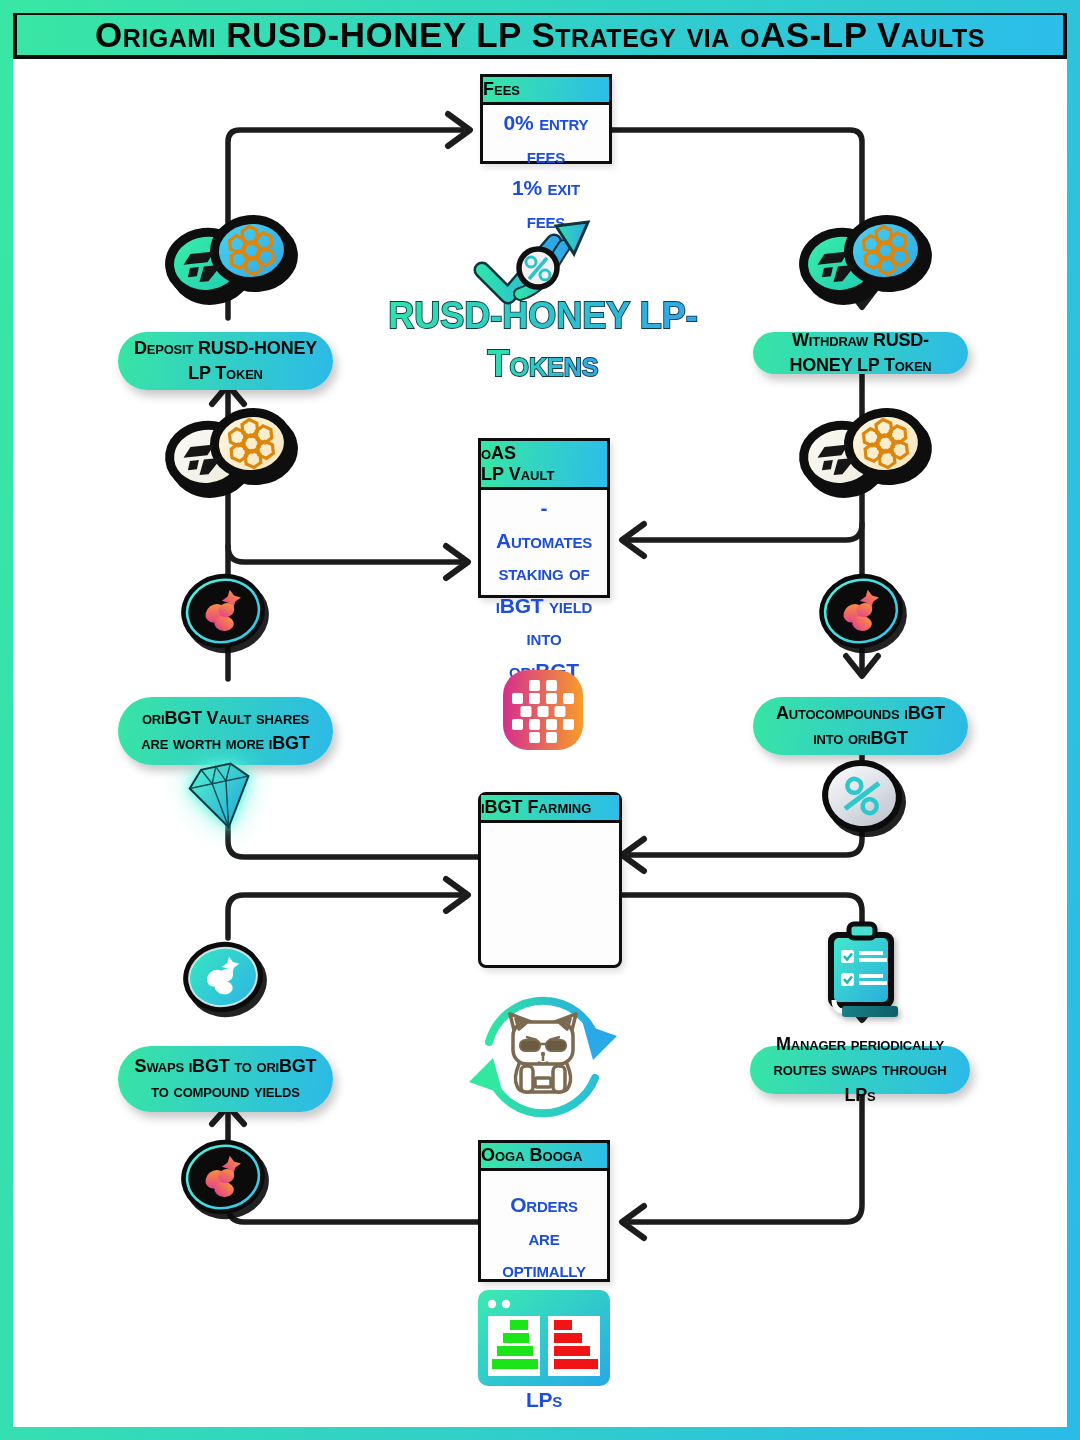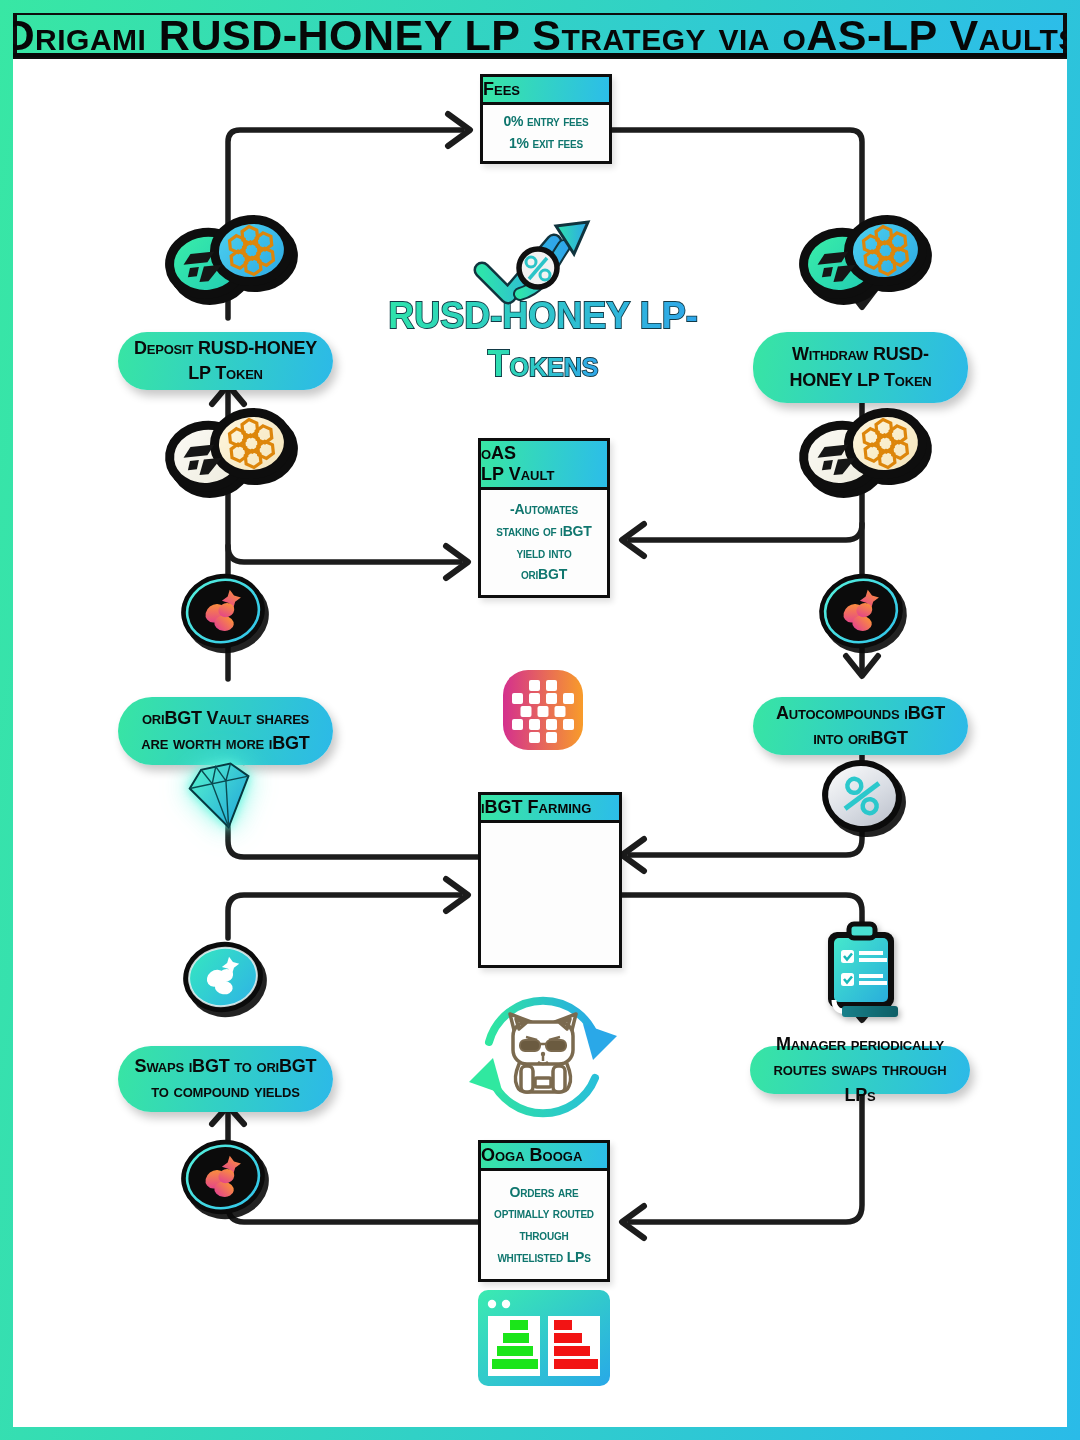--- a/index.html
+++ b/index.html
@@ -3,32 +3,32 @@
 <meta charset="utf-8">
 <style>
   html,body{margin:0;padding:0;background:#ffffff;}
   .canvas{position:relative;width:1080px;height:1440px;background:#ffffff;
     font-family:"Liberation Sans",sans-serif;overflow:hidden;}
   .frame{position:absolute;inset:0;border:13px solid;pointer-events:none;z-index:50;
     border-image:linear-gradient(100deg,#38E7A4,#2ABBE8) 13;}
   .banner{position:absolute;left:13px;top:11px;width:1054px;height:48px;z-index:40;
     background:linear-gradient(95deg,#38E6A4,#2CBDE9);border:4px solid #0D0D0D;
     box-sizing:border-box;display:flex;align-items:center;justify-content:center;}
-  .banner span{font-size:43px;font-weight:800;color:#070707;font-variant:small-caps;
-    letter-spacing:.5px;white-space:nowrap;text-decoration:underline;}
+  .banner span{font-size:35px;font-weight:800;color:#070707;font-variant:small-caps;
+    letter-spacing:.5px;white-space:nowrap;}
   .wires{position:absolute;left:0;top:0;z-index:1;}
   .wire path{fill:none;stroke:#1C1C1C;stroke-width:5.5;stroke-linecap:round;stroke-linejoin:round;}
   .wire path.chev{stroke-width:6;}
   .fbox{position:absolute;z-index:10;background:#FDFDFD;border:3px solid #0D0D0D;
     box-sizing:border-box;display:flex;flex-direction:column;box-shadow:3px 4px 6px rgba(0,0,0,.12);}
   .fbox-header{background:linear-gradient(95deg,#38E6A4,#2CBDE9);border-bottom:3px solid #0D0D0D;
     text-align:left;font-weight:800;font-size:18px;color:#070707;font-variant:small-caps;
     padding:2px 0;line-height:21px;}
   .fbox-body{flex:1;display:flex;flex-direction:column;align-items:center;justify-content:center;
-    text-align:center;font-weight:800;font-size:14px;line-height:1.55;color:#0f766e;
+    text-align:center;font-weight:800;font-size:21px;line-height:1.55;color:#1d4ed8;
     font-variant:small-caps;padding:2px 12px;letter-spacing:-.2px;}
   .pill{position:absolute;z-index:10;background:linear-gradient(100deg,#38E5A3,#2CB9E8);
     border-radius:34px;display:flex;align-items:center;justify-content:center;text-align:center;
     font-weight:800;font-size:18px;line-height:1.4;color:#0A0A0A;font-variant:small-caps;
     padding:6px 10px;box-sizing:border-box;box-shadow:4px 6px 10px rgba(0,0,0,.22);letter-spacing:-.2px;margin-top:18px;}
   .icon{position:absolute;z-index:20;}
   .coin3d{filter:drop-shadow(5px 6px 0 #0E0E0E);}
   .coinSoft{filter:drop-shadow(4px 5px 0 rgba(10,10,10,.9));}
   .gem{filter:drop-shadow(0 0 5px #5FF5DE) drop-shadow(0 0 13px rgba(95,245,222,.8));}
   .lpgrad{font-family:"Liberation Sans",sans-serif;font-weight:800;font-variant:small-caps;}
@@ -191,31 +191,31 @@
   </div>
 
   <div class="fbox" style="left:478px;top:438px;width:132px;height:160px;">
     <div class="fbox-header">
       <div>oAS</div>
       <div>LP Vault</div>
     </div>
     <div class="fbox-body">-Automates staking of iBGT yield into oriBGT</div>
   </div>
 
-  <div class="fbox" style="left:478px;top:792px;width:144px;height:176px;">
+  <div class="fbox" style="left:478px;top:792px;width:144px;height:176px;border-radius:8px;">
     <div class="fbox-header">iBGT Farming</div>
   </div>
 
-  <div class="fbox" style="left:478px;top:1140px;width:132px;height:142px;">
+  <div class="fbox" style="left:478px;top:1140px;width:132px;height:142px;gap:16px;">
     <div class="fbox-header">Ooga Booga</div>
     <div class="fbox-body">Orders are optimally routed through whitelisted LPs</div>
   </div>
 
   <div class="pill" style="left:118px;top:314px;width:215px;height:58px;">Deposit RUSD-HONEY LP Token</div>
-  <div class="pill" style="left:753px;top:314px;width:215px;height:71px;">Withdraw RUSD-HONEY LP Token</div>
+  <div class="pill" style="left:753px;top:314px;width:215px;height:42px;">Withdraw RUSD-HONEY LP Token</div>
   <div class="pill" style="left:118px;top:679px;width:215px;height:68px;">oriBGT Vault shares are worth more iBGT</div>
   <div class="pill" style="left:753px;top:679px;width:215px;height:58px;">Autocompounds iBGT into oriBGT</div>
   <div class="pill" style="left:118px;top:1028px;width:215px;height:66px;">Swaps iBGT to oriBGT to compound yields</div>
   <div class="pill" style="left:750px;top:1028px;width:220px;height:48px;">Manager periodically routes swaps through LPs</div>
 
   <svg class="icon" style="left:318px;top:296px;" width="450" height="96" viewBox="0 0 450 96">
     <text class="lpgrad" x="225" y="32" font-size="36" text-anchor="middle" fill="url(#gText)" stroke="#123A46" stroke-width="1.8" paint-order="stroke">RUSD-HONEY LP-</text>
     <text class="lpgrad" x="225" y="80" font-size="36" text-anchor="middle" fill="url(#gText)" stroke="#123A46" stroke-width="1.8" paint-order="stroke">Tokens</text>
   </svg>
 

